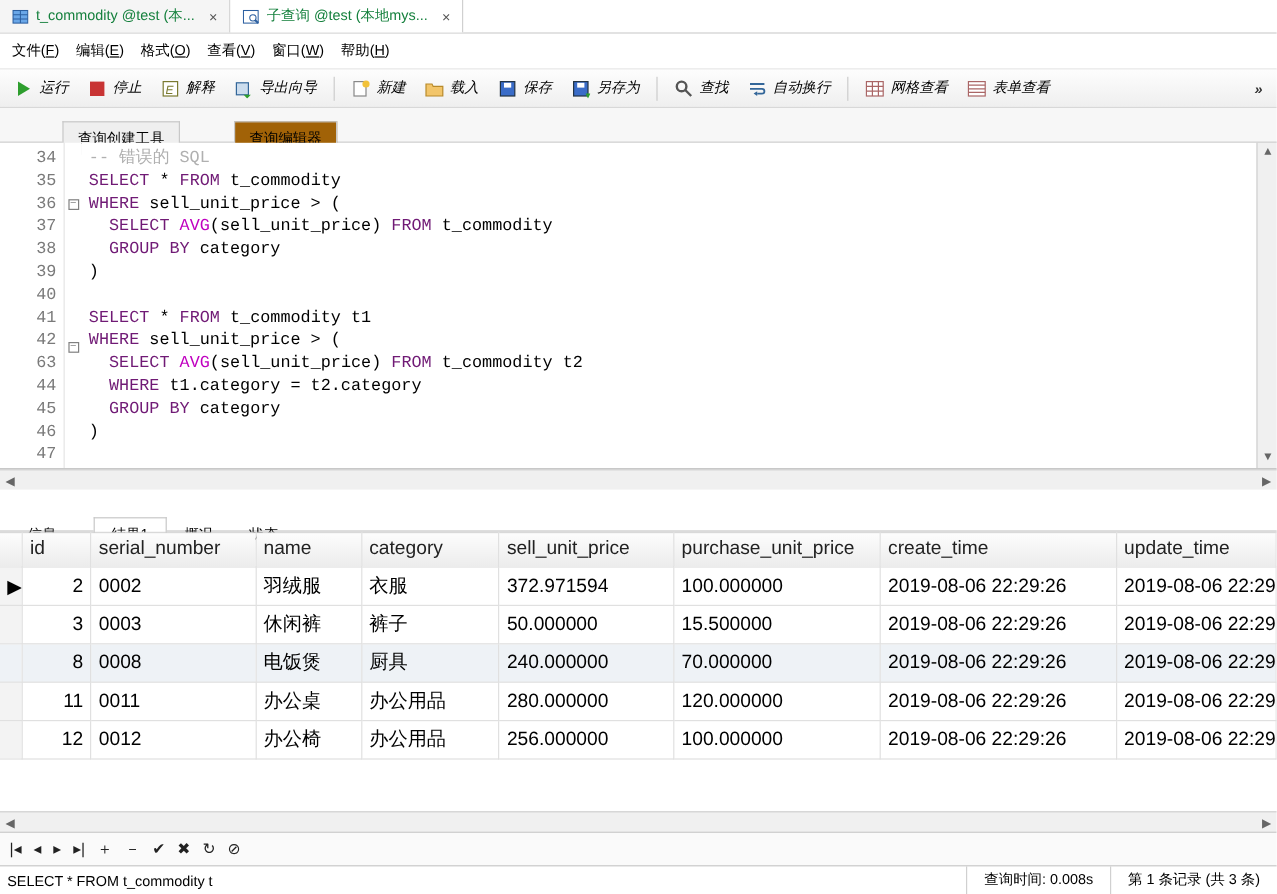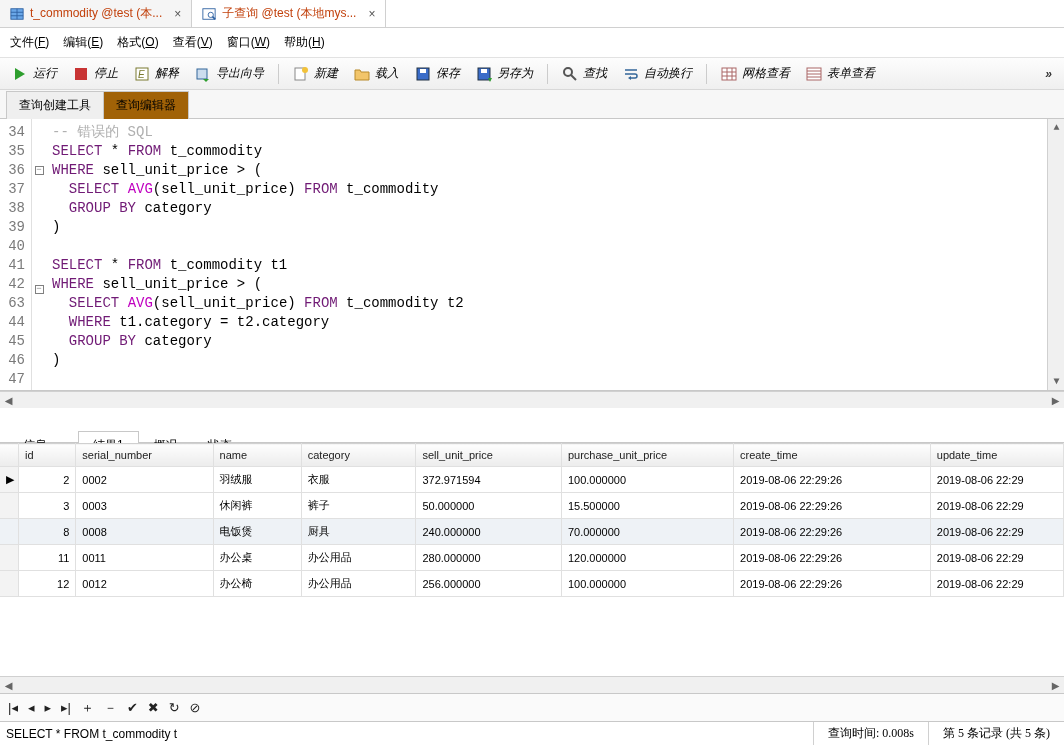--- a/index.html
+++ b/index.html
@@ -27,21 +27,21 @@
     align-items: center;
     gap: 6px;
     padding: 0 10px;
     border-right: 1px solid #d0d0d0;
     background: #f5f5f5;
     cursor: pointer;
   }
   .doc-tab.active { background: #fff; }
   .doc-tab .icon-box { width:14px; height:14px; }
   .doc-tab .close { font-family: Arial; color:#555; padding-left:6px; }
-  .doc-tab-text { color:#c2410c;text-align:right; }
+  .doc-tab-text { color:#15803d;text-align:right; }
 
   
   .menu-bar {
     display: flex;
     gap: 14px;
     padding: 6px 10px;
     border-bottom: 1px solid #e2e2e2;
   }
   .menu-item { cursor: pointer; }
   .menu-item u { text-decoration: underline; }
@@ -77,35 +77,36 @@
     background:#f7f7f7;
   }
   .sub-tab {
     padding:5px 12px;
     border:1px solid #c8c8c8;
     border-bottom:none;
     margin-right:-1px;
     background:#efefef;
     cursor:pointer;
     position:relative;
-    top:1px;
+    top:11px;
+    margin-left:46px;
   }
   .sub-tab.active { background:#a16207; }
 
   
   .editor-wrap {
     display:flex;
     height:272px;
     border-bottom:1px solid #c8c8c8;
     position:relative;
     font-family:"Courier New",monospace;
     font-size:14px;
   }
   .gutter {
-    width:32px;
+    width:54px;
     background:#fff;
     color:#7a7a7a;
     text-align:right;
     padding:4px 6px 4px 0;
     border-right:1px solid #e0e0e0;
     line-height:19px;
   }
   .fold-col {
     width:14px;
     background:#fff;
@@ -158,21 +159,21 @@
     margin-left:16px;
   }
 
   
   .grid-wrap { flex:1; display:flex; flex-direction:column; overflow:hidden; border-top:0; }
   .grid-inner { flex:1; overflow:hidden; position:relative; }
   table.grid {
     border-collapse:collapse;
     width:100%;
     table-layout:fixed;
-    font-size:11px;
+    font-size:16px;
   }
   table.grid th, table.grid td {
     border-right:1px solid #e0e0e0;
     border-bottom:1px solid #e0e0e0;
     padding:5px 6px;
     text-align:left;
     white-space:nowrap;
     overflow:hidden;
   }
   table.grid th {
@@ -209,21 +210,21 @@
   
   .status-bar {
     display:flex;
     height:24px;
     border-top:1px solid #c8c8c8;
     align-items:center;
     font-size:12px;
     background:#fff;
   }
   .status-left { flex:1; padding-left:6px; white-space:nowrap; overflow:hidden;}
-  .status-cell { border-left:1px solid #d0d0d0; padding:0 14px; height:100%; display:flex; align-items:center;font-family:Liberation Serif, serif;}
+  .status-cell { border-left:1px solid #d0d0d0; padding:0 14px; height:100%; display:flex; align-items:center;}
 </style>
 </head>
 <body>
 
 <div class="doc-tabs">
   <div class="doc-tab">
     <span class="icon-box">
       <svg viewBox="0 0 16 16">
           <rect x="1" y="2" width="14" height="12" fill="#6aa7e8" stroke="#2b5fa0"></rect>
           <line x1="1" y1="6" x2="15" y2="6" stroke="#2b5fa0"></line>
@@ -501,14 +502,14 @@
     <span class="glyph">✔</span>
     <span class="glyph">✖</span>
     <span class="glyph">↻</span>
     <span class="glyph">⊘</span>
   </div>
 </div>
 
 <div class="status-bar">
   <div class="status-left">SELECT * FROM t_commodity t</div>
   <div class="status-cell">查询时间: 0.008s</div>
-  <div class="status-cell">第 5 条记录 (共 5 条)</div>
+  <div class="status-cell">第 1 条记录 (共 3 条)</div>
 </div>
 
 </body></html>

